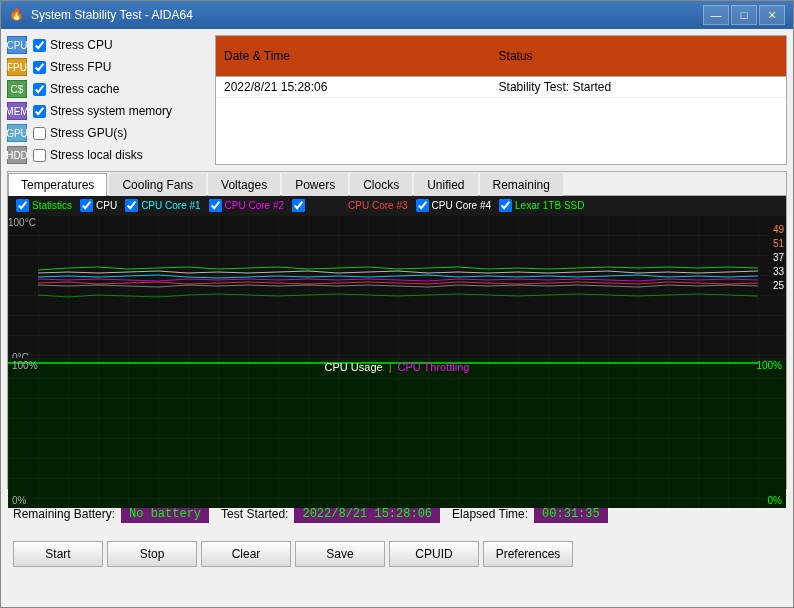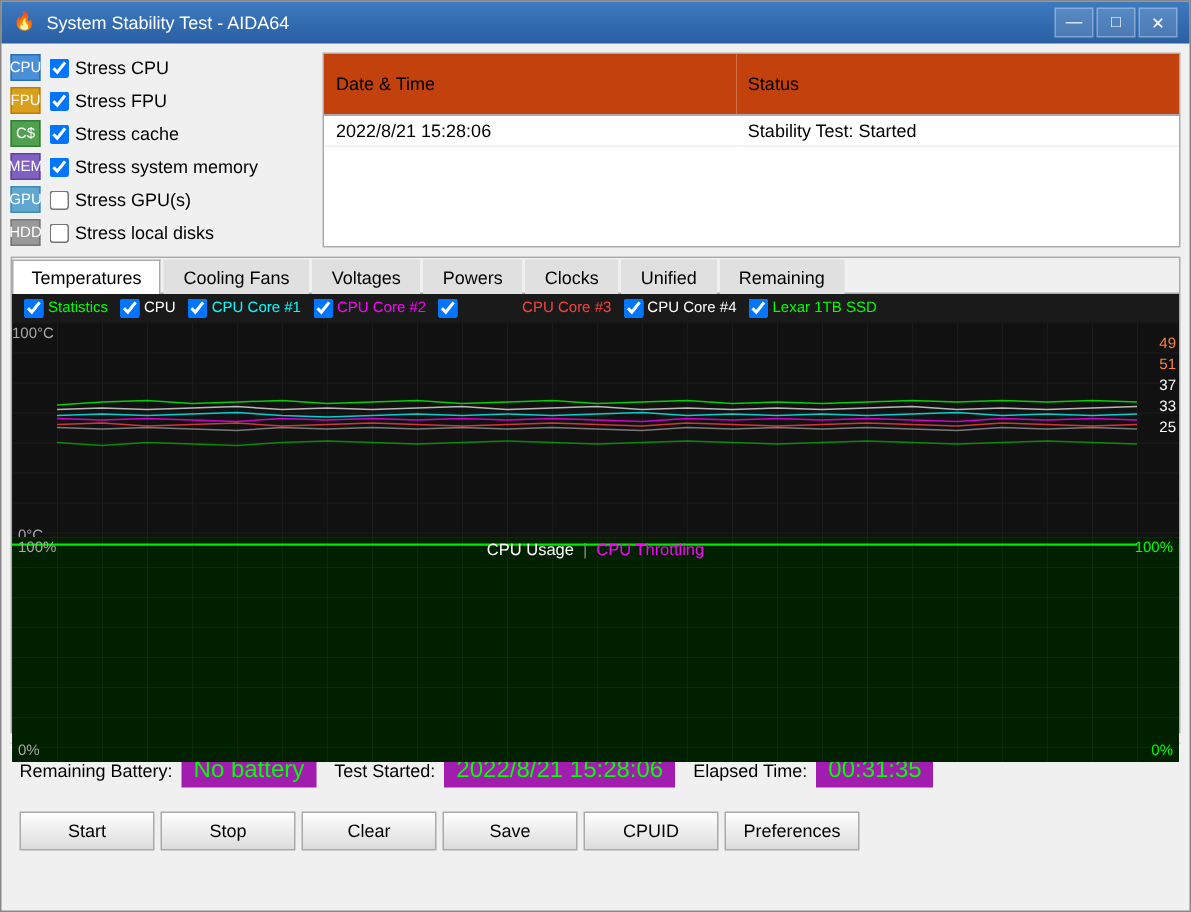--- a/index.html
+++ b/index.html
@@ -202,25 +202,25 @@
     }
     .bottom-info {
       display: flex;
       align-items: center;
       gap: 6px;
     }
     .bottom-label {
       font-size: 12px;
     }
     .bottom-value {
-      background: #a21caf;
+      background: #701a75;
       color: #00ff00;
-      font-size: 16px;
+      font-size: 12px;
       padding: 2px 8px;
-      font-family: Liberation Sans, sans-serif;
+      font-family: Liberation Mono, monospace;
       min-width: 70px;
       text-align: center;
     }
     .bottom-value.no-battery {
       min-width: 80px;
     }
 
     .action-buttons {
       display: flex;
       gap: 4px;

